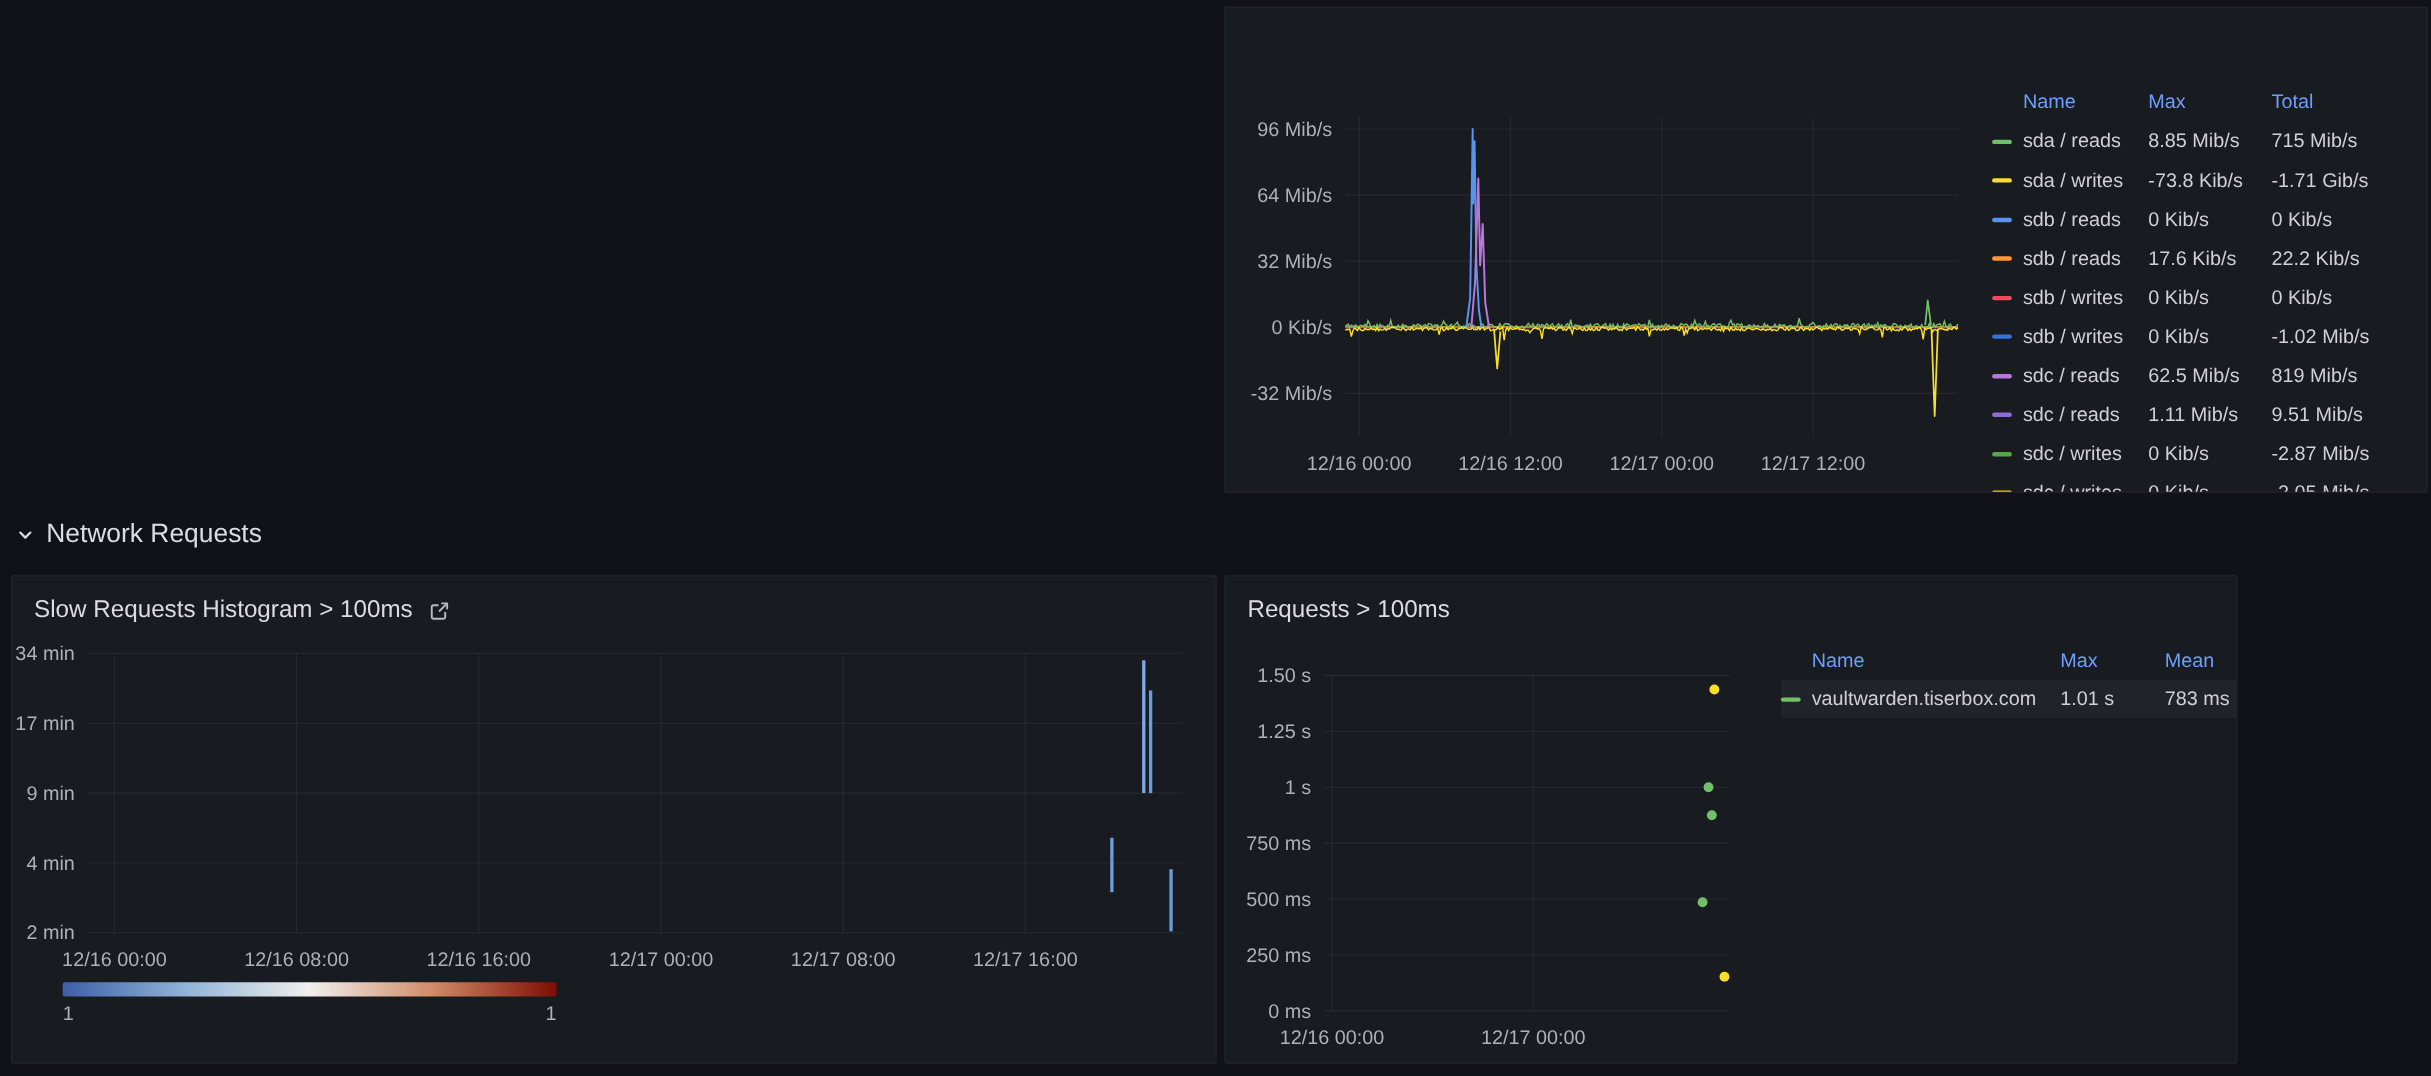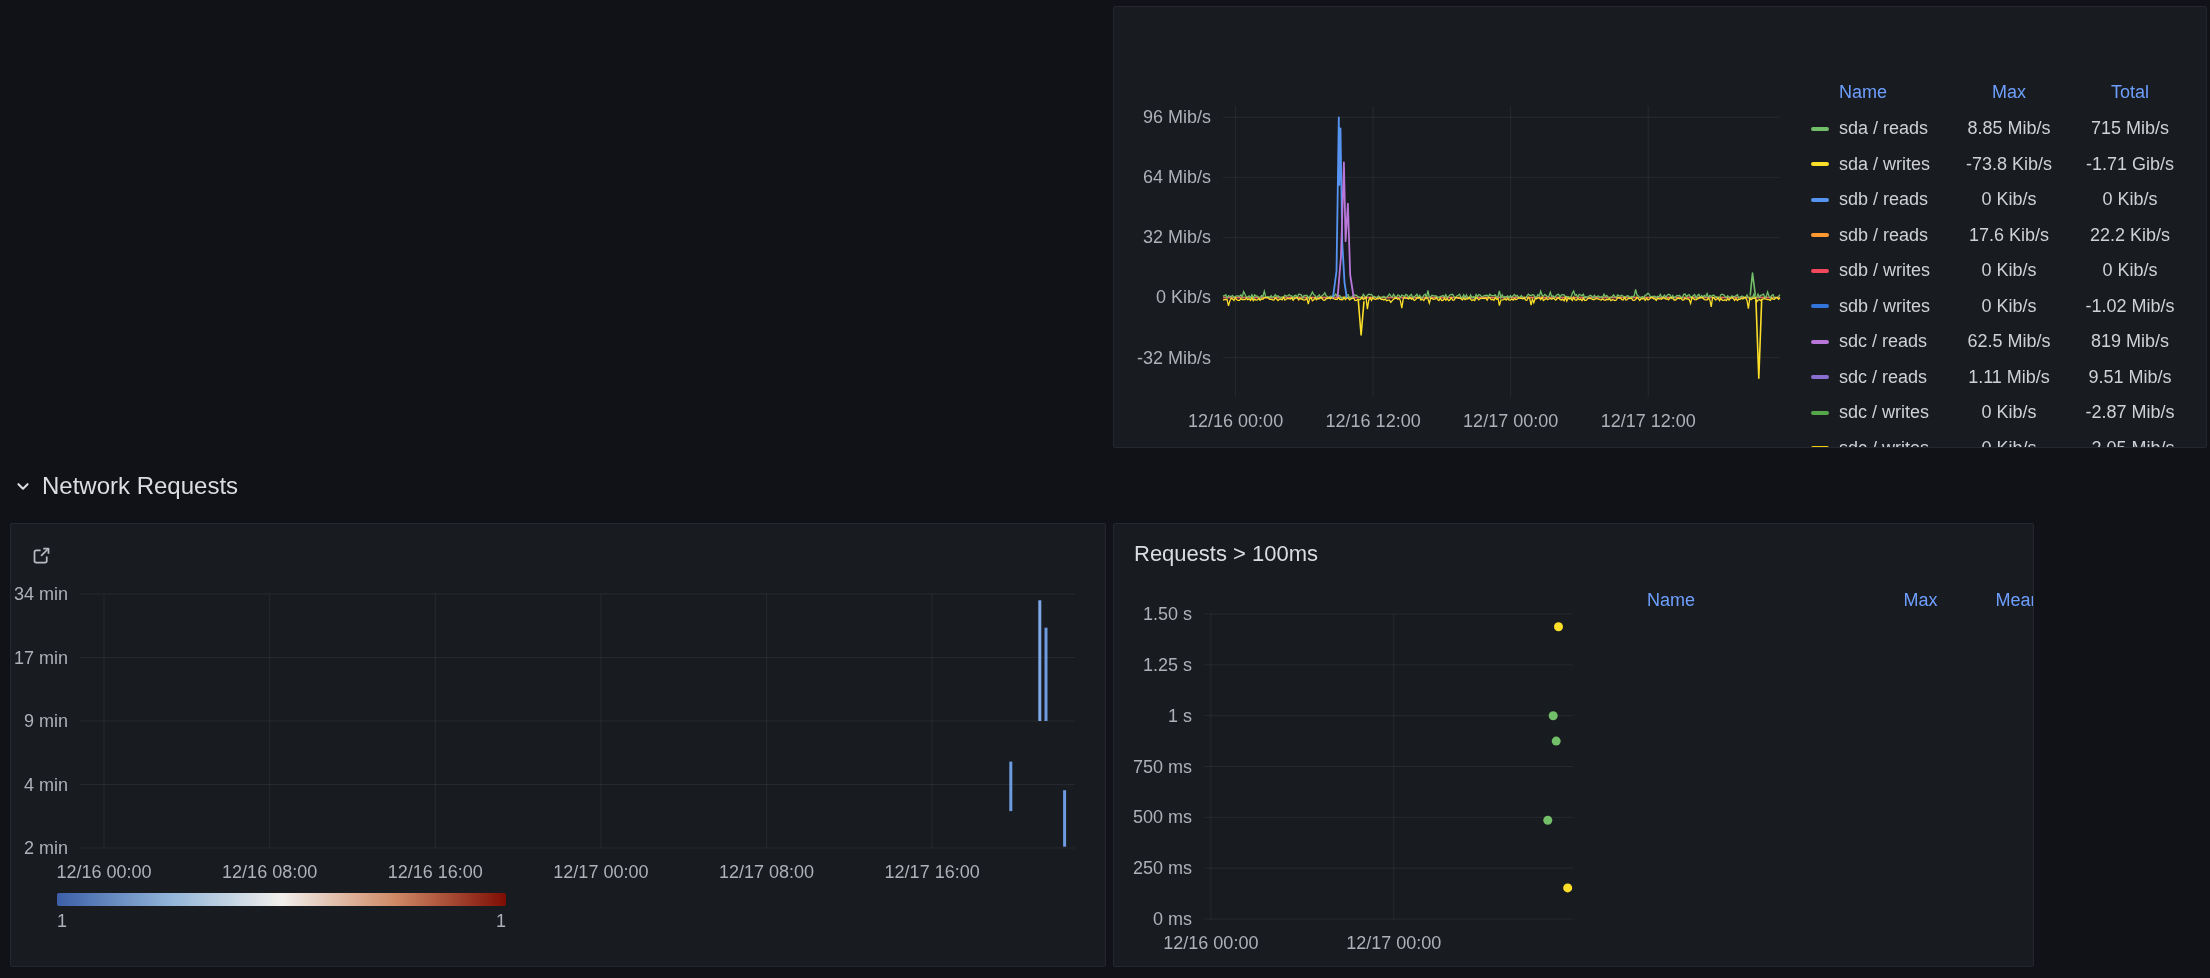--- a/index.html
+++ b/index.html
@@ -17,21 +17,21 @@
   .legend-disk{left:697px;top:66px;width:384px}
   .legend-req{left:505px;top:59px;width:574px}
   .legend-row{display:flex;align-items:center;height:35.5px;color:#d0d1d7;white-space:nowrap}
   .legend-req .legend-row{height:35px}
   .legend-header{height:38px}
   .legend-req .legend-header{height:35px}
   .lhead{color:#6e9fff;font-weight:400;cursor:pointer}
   .swatch{display:inline-block;width:18px;height:4px;border-radius:2px;margin-right:10px;flex:none;cursor:pointer}
   .swatch-space{width:28px;flex:none}
   .lname{flex:1;overflow:hidden;text-overflow:ellipsis;cursor:pointer}
-  .lval{text-align:center}
+  .lval{text-align:left}
   .legend-disk .w-max{width:112px}
   .legend-disk .w-total{width:130px}
   .legend-req .w-max{width:95px}
   .legend-req .w-mean{width:100px}
   .legend-req .w-var{width:125px}
   .striped{background:rgba(204,204,220,0.05)}
   .colorbar-wrap{position:absolute;left:46px;top:369px;width:449px;z-index:2}
   .colorbar{height:13px;border-radius:2px}
   .colorbar-labels{display:flex;justify-content:space-between;margin-top:5px;font-size:18px;color:#aeb1b7}
   .chev{flex:none}
@@ -145,20 +145,21 @@
 
   <div class="section-row">
     <svg class="chev" viewBox="0 0 24 24" width="22" height="22">
       <path d="M7 10l5 5 5-5" fill="none" stroke="#dcdde1" stroke-width="2.2" stroke-linecap="round" stroke-linejoin="round"></path>
     </svg>
     <span>Network Requests</span>
   </div>
 
   <section class="panel" id="panel-slow">
     <div class="panel-title">
+      <span>Slow Requests Histogram &gt; 100ms</span>
       <svg class="extlink" viewBox="0 0 24 24" width="21" height="21">
         <path d="M18 13v5a2 2 0 0 1-2 2H6a2 2 0 0 1-2-2V8a2 2 0 0 1 2-2h5" fill="none" stroke="#b9bbc2" stroke-width="2"></path>
         <path d="M14 4h6v6" fill="none" stroke="#b9bbc2" stroke-width="2" stroke-linejoin="round"></path>
         <path d="M20 4L11.5 12.5" fill="none" stroke="#b9bbc2" stroke-width="2"></path>
       </svg>
     </div>
     <svg class="chart" width="1094" height="400">
         <line x1="69" x2="1064" y1="70" y2="70" stroke="rgba(204,204,220,0.08)" stroke-width="1"></line>
         <text x="57" y="76" text-anchor="end" fill="#aeb1b7" font-size="18">34 min</text>
         <line x1="69" x2="1064" y1="133.5" y2="133.5" stroke="rgba(204,204,220,0.08)" stroke-width="1"></line>
@@ -225,16 +226,23 @@
         <circle cx="453.7" cy="363.9" r="4.5" fill="#fade2a"></circle>
       </svg>
     <div class="legend legend-req">
       <div class="legend-row legend-header">
         <span class="swatch-space"></span>
         <span class="lname lhead">Name</span>
         <span class="lval w-max lhead">Max</span>
         <span class="lval w-mean lhead">Mean</span>
         <span class="lval w-var lhead">Variance</span>
       </div>
+      <div class="legend-row striped">
+        <span class="swatch" style="background: rgb(115, 191, 105);"></span>
+        <span class="lname">vaultwarden.tiserbox.com</span>
+        <span class="lval w-max">1.01 s</span>
+        <span class="lval w-mean">783 ms</span>
+        <span class="lval w-var">49.7 s</span>
+      </div>
     </div>
   </section>
 
 </div>
 
 </body></html>

